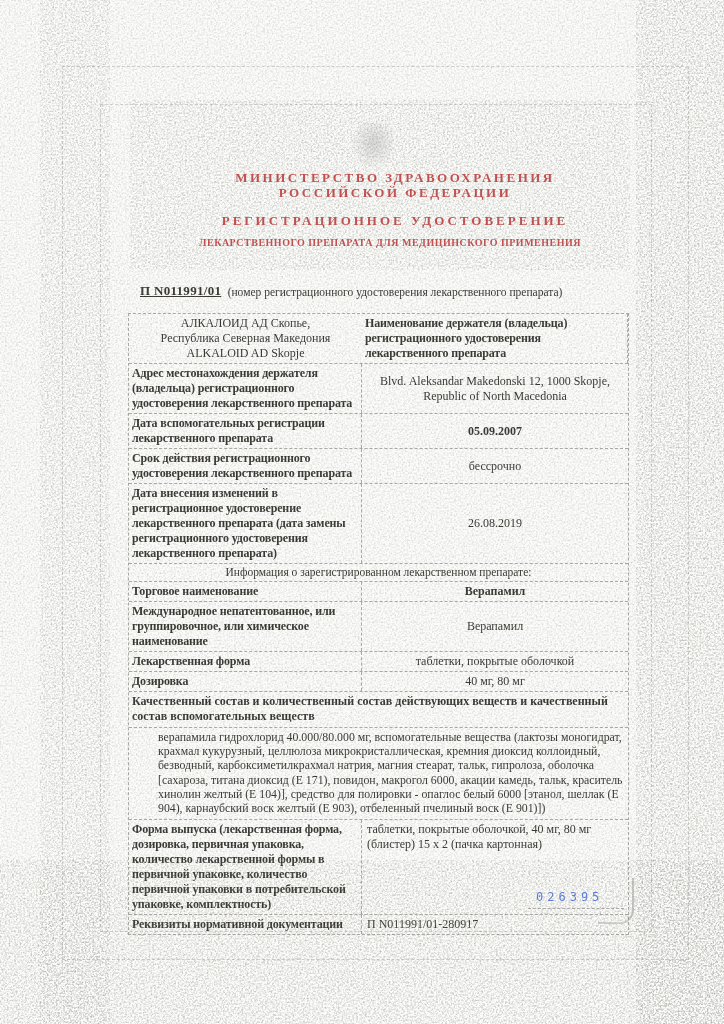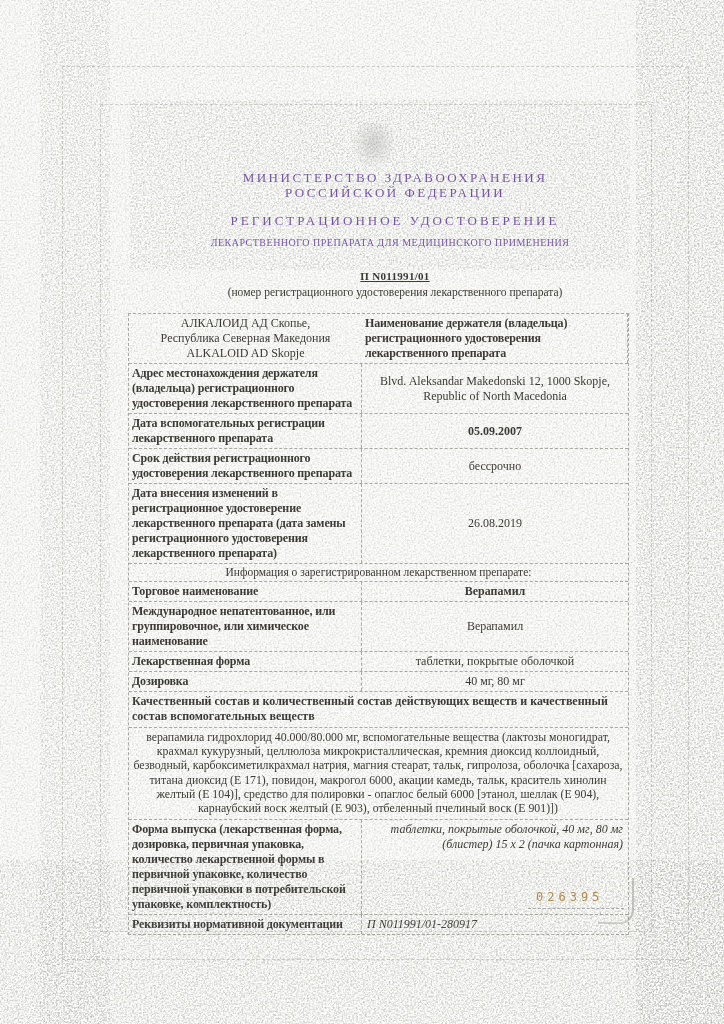--- a/index.html
+++ b/index.html
@@ -11,50 +11,50 @@
   }
   .abs{position:absolute;}
   
   .frame-outer{left:62px;top:66px;width:625px;height:892px;border:1px dashed rgba(110,108,100,.30);}
   .frame-inner{left:100px;top:104px;width:550px;height:826px;border:1px dashed rgba(110,108,100,.28);}
   
   .emblem{left:352px;top:122px;width:44px;height:46px;
     background:radial-gradient(ellipse at 50% 45%, rgba(110,110,108,.45), rgba(110,110,108,.12) 55%, rgba(110,110,108,0) 75%);
     filter:blur(1.2px);opacity:.55;}
   
-  .faded{left:140px;width:510px;text-align:center;color:#4c1d95;font-weight:normal;
+  .faded{left:140px;width:510px;text-align:center;color:#b91c1c;font-weight:bold;
     filter:blur(.7px);opacity:.8;}
   .ministry{top:170px;font-size:13px;line-height:15px;letter-spacing:2.5px;}
   .cert1{top:214px;font-size:13px;line-height:14px;letter-spacing:3px;}
   .cert2{top:236px;font-size:10px;line-height:14px;letter-spacing:.5px;white-space:nowrap;left:120px;width:540px;text-align:center;}
   
-  .regnum{left:140px;top:270px;width:510px;text-align:center;font-weight:bold;font-size:11px;
+  .regnum{left:140px;top:283px;width:510px;text-align:left;font-weight:bold;font-size:13px;
     text-decoration:underline;letter-spacing:.3px;}
   .regcap{left:120px;top:286px;width:550px;text-align:center;font-size:11.5px;}
   
   .doc-table{left:128px;top:313px;width:499px;border:1px dashed rgba(105,102,95,.55);filter:blur(.15px);}
   .trow{display:grid;grid-template-columns:233px 1fr;border-top:1px dashed rgba(105,102,95,.55);}
   .trow:first-child{border-top:none;}
   .cell{padding:2px 5px;}
   .label{font-weight:bold;font-size:12px;line-height:15px;letter-spacing:-0.15px;
     border-right:1px dashed rgba(105,102,95,.55);padding-left:3px;}
   .value{font-size:12px;line-height:15px;display:flex;align-items:center;justify-content:center;
     text-align:center;}
   .value.bold{font-weight:bold;}
   .value.ml{white-space:pre-line;}
-  .value.left{justify-content:flex-start;text-align:right;font-style:italic;}
+  .value.left{justify-content:flex-start;text-align:left;}
   .value.top{align-items:flex-start;}
   .span{grid-template-columns:1fr;}
   .span .cell{border-right:none;}
   .caption-cell{font-size:11.5px;line-height:15px;text-align:center;padding:1px 4px;}
   .comp-head{font-weight:bold;font-size:12px;line-height:15px;padding:2px 4px 3px 3px;}
-  .comp-text{font-size:11.8px;line-height:14.2px;padding:2px 4px 4px 3px;text-align:center;}
+  .comp-text{font-size:11.8px;line-height:14.2px;padding:2px 4px 4px 3px;text-align:left;margin-left:26px;}
   
   .stampnum{left:536px;top:890px;font-family:"DejaVu Sans Mono", monospace;font-size:12px;
-    color:#a16207;letter-spacing:4px;opacity:.75;filter:blur(.35px);}
+    color:#1d4ed8;letter-spacing:4px;opacity:.75;filter:blur(.35px);}
   .stamp-line{left:528px;top:908px;width:96px;height:0;border-top:1px dashed rgba(90,90,88,.5);}
   .stamp-mark{left:598px;top:878px;width:34px;height:44px;border-right:2px solid rgba(100,100,96,.35);
     border-bottom:2px solid rgba(100,100,96,.25);border-radius:0 0 14px 0;filter:blur(.6px);}
   svg.noise{position:absolute;left:0;top:0;pointer-events:none;}
 </style>
 </head>
 <body>
 
 <div class="abs frame-outer"></div>
 <div class="abs frame-inner"></div>

